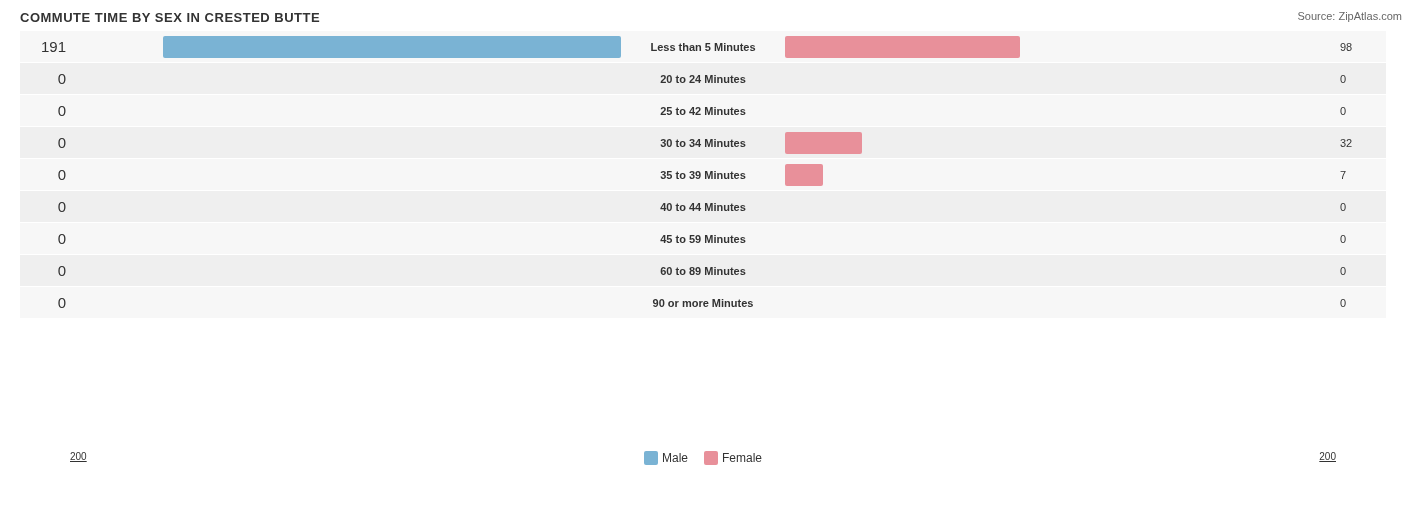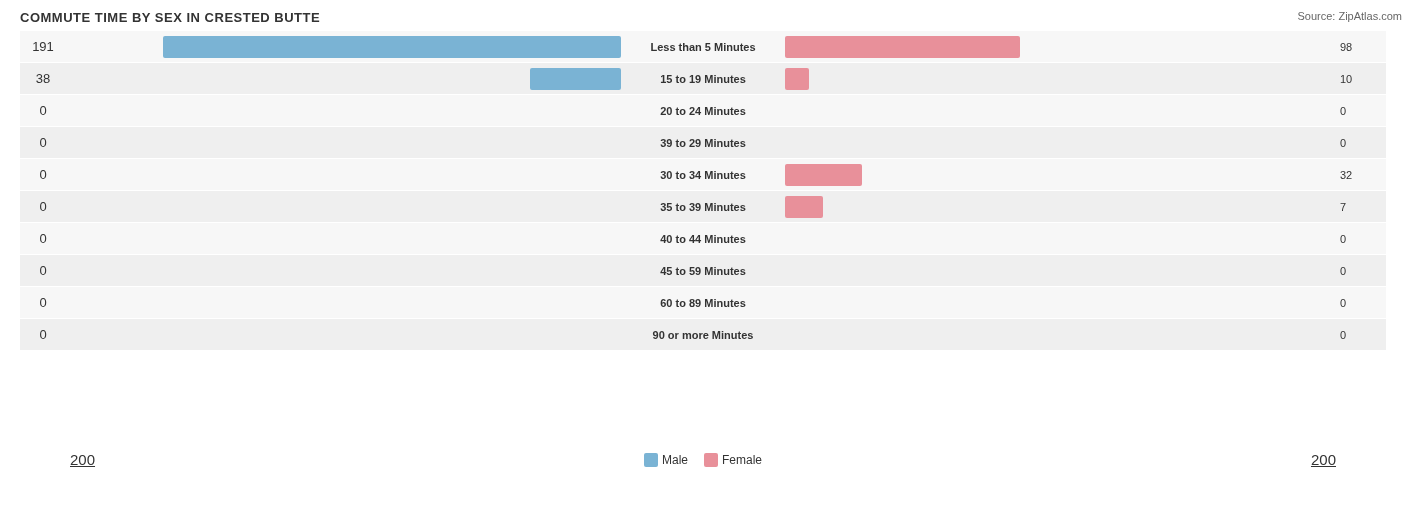--- a/index.html
+++ b/index.html
@@ -43,22 +43,22 @@
       margin-bottom: 1px;
     }
     .row:nth-child(odd) {
       background: #f7f7f7;
     }
     .row:nth-child(even) {
       background: #efefef;
     }
     .left-value {
       width: 50px;
-      text-align: center;
-      font-size: 13px;
+      text-align: right;
+      font-size: 15px;
       color: #333;
       padding-right: 4px;
       flex-shrink: 0;
     }
     
     
     .bar-center {
       display: flex;
       align-items: center;
       width: 100%;
@@ -110,21 +110,21 @@
       color: #333;
       padding-left: 4px;
       flex-shrink: 0;
     }
     .axis-labels {
       display: flex;
       justify-content: space-between;
       padding: 0 50px;
     }
     .axis-label {
-      font-size: 15px;
+      font-size: 10px;
       color: #333;
       text-decoration: underline;
     }
     .legend {
       display: flex;
       gap: 16px;
       align-items: center;
       justify-content: center;
       flex: 1;
     }
@@ -158,52 +158,39 @@
           <div class="bar-male" style="width:458.4px;"></div>
         </div>
         <div class="label-center">Less than 5 Minutes</div>
         <div class="right-bar-container">
           <div class="bar-female" style="width:235.2px;"></div>
         </div>
       </div>
       <div class="right-value">98</div>
     </div>
       <div class="row">
-      <div class="left-value">38</div>
-      <div class="bar-center">
-        <div class="left-bar-container">
-          <div class="bar-male" style="width:91.2px;"></div>
-        </div>
-        <div class="label-center">15 to 19 Minutes</div>
-        <div class="right-bar-container">
-          <div class="bar-female" style="width:24px;"></div>
-        </div>
-      </div>
-      <div class="right-value">10</div>
-    </div>
-      <div class="row">
       <div class="left-value">0</div>
       <div class="bar-center">
         <div class="left-bar-container">
           <div class="bar-male" style="width:0px;"></div>
         </div>
         <div class="label-center">20 to 24 Minutes</div>
         <div class="right-bar-container">
           <div class="bar-female" style="width:0px;"></div>
         </div>
       </div>
       <div class="right-value">0</div>
     </div>
       <div class="row">
       <div class="left-value">0</div>
       <div class="bar-center">
         <div class="left-bar-container">
           <div class="bar-male" style="width:0px;"></div>
         </div>
-        <div class="label-center">39 to 29 Minutes</div>
+        <div class="label-center">25 to 42 Minutes</div>
         <div class="right-bar-container">
           <div class="bar-female" style="width:0px;"></div>
         </div>
       </div>
       <div class="right-value">0</div>
     </div>
       <div class="row">
       <div class="left-value">0</div>
       <div class="bar-center">
         <div class="left-bar-container">

